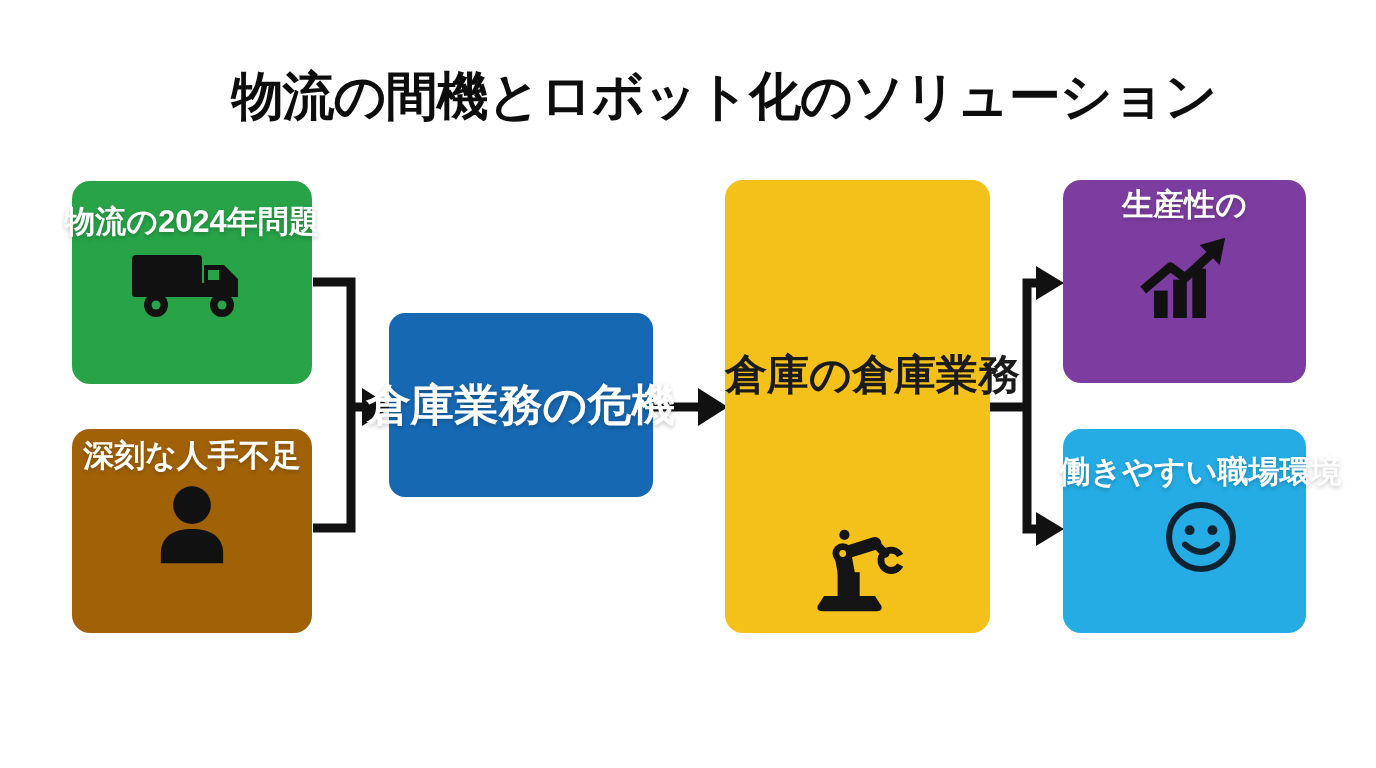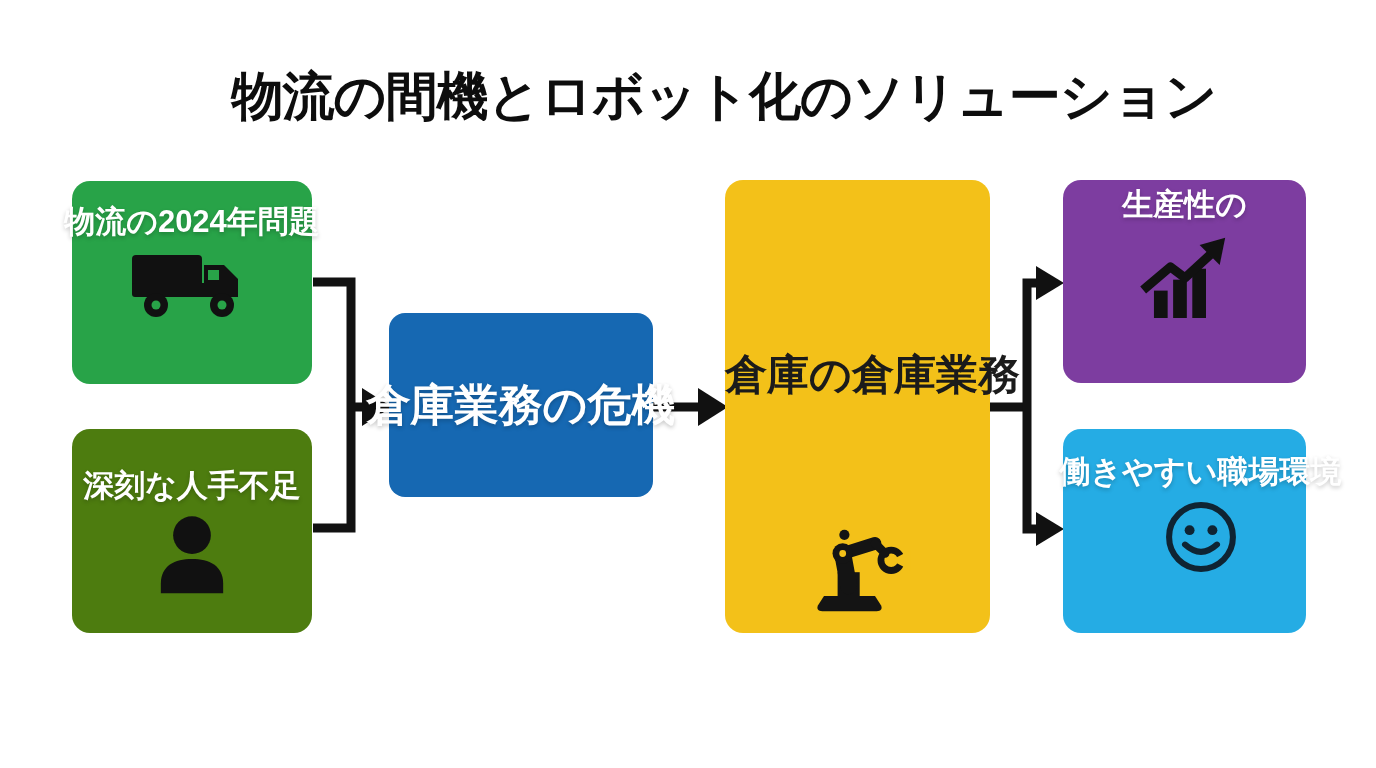--- a/index.html
+++ b/index.html
@@ -20,22 +20,22 @@
 
   .node{position:absolute;border-radius:18px;display:flex;flex-direction:column;
         align-items:center;box-sizing:border-box;}
   .label{display:flex;flex-direction:row;text-align:center;
          font-weight:800;line-height:1.34;}
   .lbl-light{color:#ffffff;text-shadow:0 2px 4px rgba(0,0,0,.22);}
   .ln{display:block;white-space:nowrap;}
 
   .n-green{left:72px;top:181px;width:240px;height:203px;background:#28a348;--nc:#28a348;
            padding-top:20px;gap:10px;}
-  .n-orange{left:72px;top:429px;width:240px;height:204px;background:#4d7c0f;--nc:#e78440;
-           padding-top:36px;gap:6px;}
+  .n-orange{left:72px;top:429px;width:240px;height:204px;background:#a16207;--nc:#e78440;
+           padding-top:6px;gap:6px;}
   .n-green .label,.n-orange .label,.n-purple .label,.n-cyan .label{font-size:31px;}
   .n-blue{left:389px;top:313px;width:264px;height:184px;background:#1668b2;--nc:#1668b2;
           justify-content:center;border-radius:16px;}
   .n-blue .label{font-size:44px;line-height:1.28;}
   .n-yellow{left:725px;top:180px;width:265px;height:453px;background:#f3c119;--nc:#f3c119;}
   .n-yellow .label{position:absolute;left:0;top:168px;width:100%;font-size:42px;
                    color:#1b1b1b;line-height:1.3;}
   .n-purple{left:1063px;top:180px;width:243px;height:203px;background:#7d3da0;--nc:#7d3da0;
            padding-top:4px;gap:8px;}
   .n-cyan{left:1063px;top:429px;width:243px;height:204px;background:#25ace4;--nc:#25ace4;

